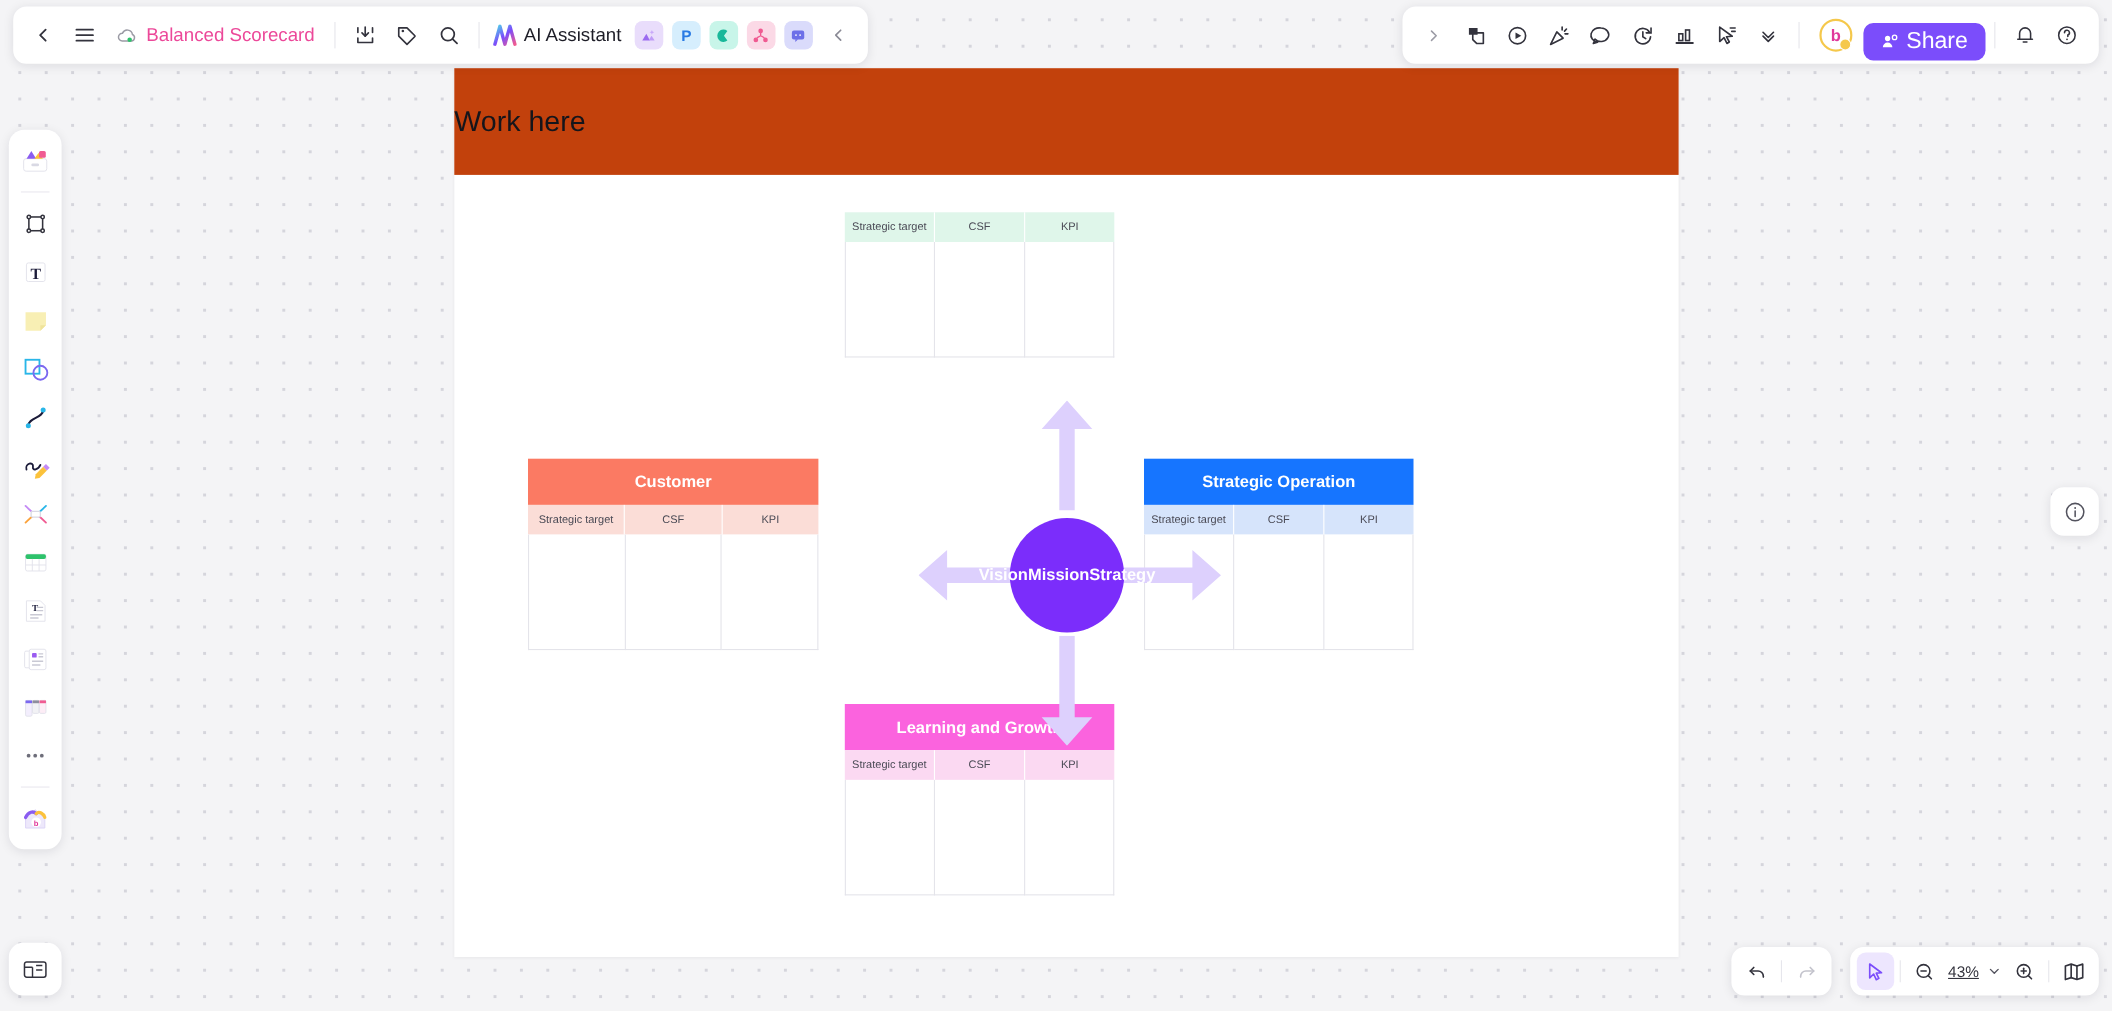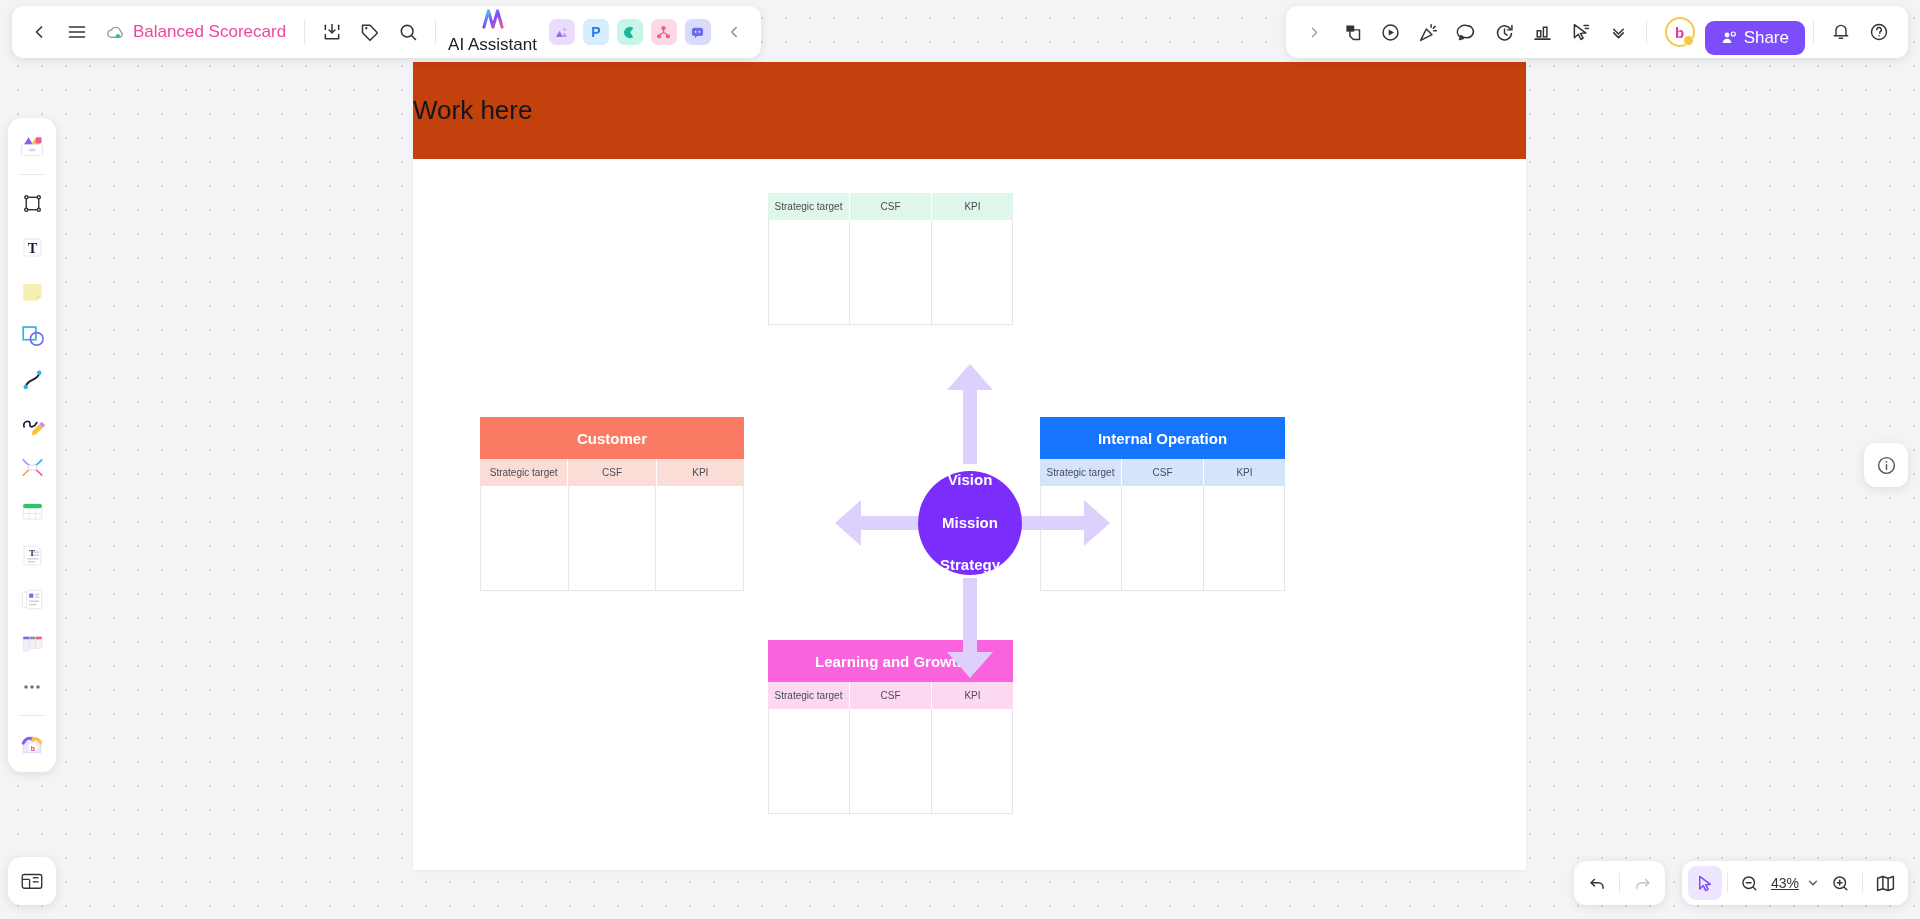--- a/index.html
+++ b/index.html
@@ -33,21 +33,21 @@
     cursor:pointer; flex:0 0 auto;
   }
   .tb-div{ width:1px; height:24px; background:#E6E6EC; margin:0 8px; }
   #doc-title{
     display:flex; align-items:center; gap:8px;
     padding:0 10px; font-size:17px; color:#ec4899; cursor:pointer;
     white-space:nowrap;
   }
   #ai-assistant{
     display:flex; align-items:center; gap:6px; padding:0 8px 0 4px;
-    font-size:17px; color:#1C1C26; cursor:pointer; white-space:nowrap;flex-direction:column;
+    font-size:17px; color:#1C1C26; cursor:pointer; white-space:nowrap;
   }
   .app-ico{
     width:26px; height:26px; border-radius:7px; margin:0 4px;
     display:flex; align-items:center; justify-content:center;
     cursor:pointer; font-size:14px; font-weight:bold;
   }
 
   
   #topright{
     position:absolute; right:12px; top:6px; height:52px;
@@ -63,21 +63,21 @@
     font-weight:bold; font-size:15px; color:#E0399B;
   }
   #avatar:after{
     content:""; position:absolute; right:-1px; bottom:-1px;
     width:9px; height:9px; border-radius:50%;
     background:#F5C84B; border:1.5px solid #fff;
   }
   #share-btn{
     background:#7B4DFB; color:#fff; border:0;
     height:34px; border-radius:9px; padding:0 16px;
-    font-size:17px; font-family:inherit; cursor:pointer;
+    font-size:21px; font-family:inherit; cursor:pointer;
     display:flex; align-items:center; gap:7px;margin-top:12px;
   }
 
   
   #leftrail{
     position:absolute; left:8px; top:118px; width:48px;
     background:#fff; border-radius:14px;
     box-shadow:0 2px 10px rgba(20,20,40,.10);
     padding:8px 0; z-index:35;
     display:flex; flex-direction:column; align-items:center; gap:4px;
@@ -131,22 +131,22 @@
   .persp-sub div:last-child{ border-right:0; }
   .persp-body{ display:flex; height:105px; background:#fff; }
   .persp-body div{ flex:1; border-right:1px solid #E4E4EA; border-bottom:1px solid #E4E4EA; }
   .persp-body div:first-child{ border-left:1px solid #E4E4EA; }
 
   
   #center-circle{
     position:absolute; left:918px; top:471px;
     width:104px; height:104px; border-radius:50%;
     background:#7B2DFB; z-index:12;
-    display:flex; flex-direction:column; align-items:center; justify-content:center;
-    color:#fff; font-weight:bold; font-size:15px; line-height:1.26;gap:24px;
+    display:flex; flex-direction:row; align-items:center; justify-content:center;
+    color:#fff; font-weight:bold; font-size:15px; line-height:1.26;
   }
 
   
   .arrow{ position:absolute; z-index:6; }
 
   
   #undo-group,#zoom-group{
     position:absolute; bottom:14px; height:44px;
     background:#fff; border-radius:12px;
     box-shadow:0 2px 10px rgba(20,20,40,.10);
@@ -197,21 +197,21 @@
     </div>
     <div class="persp-body">
       <div></div>
       <div></div>
       <div></div>
     </div>
   </div>
 
   <div class="persp" style="left:627px; top:355px; width:245px;">
     <div class="persp-head" style="background:#1675FF;">
-      <span>Internal Operation</span>
+      <span>Strategic Operation</span>
     </div>
     <div class="persp-sub" style="background:#D6E4FB;">
       <div>Strategic target</div>
       <div>CSF</div>
       <div>KPI</div>
     </div>
     <div class="persp-body">
       <div></div>
       <div></div>
       <div></div>

